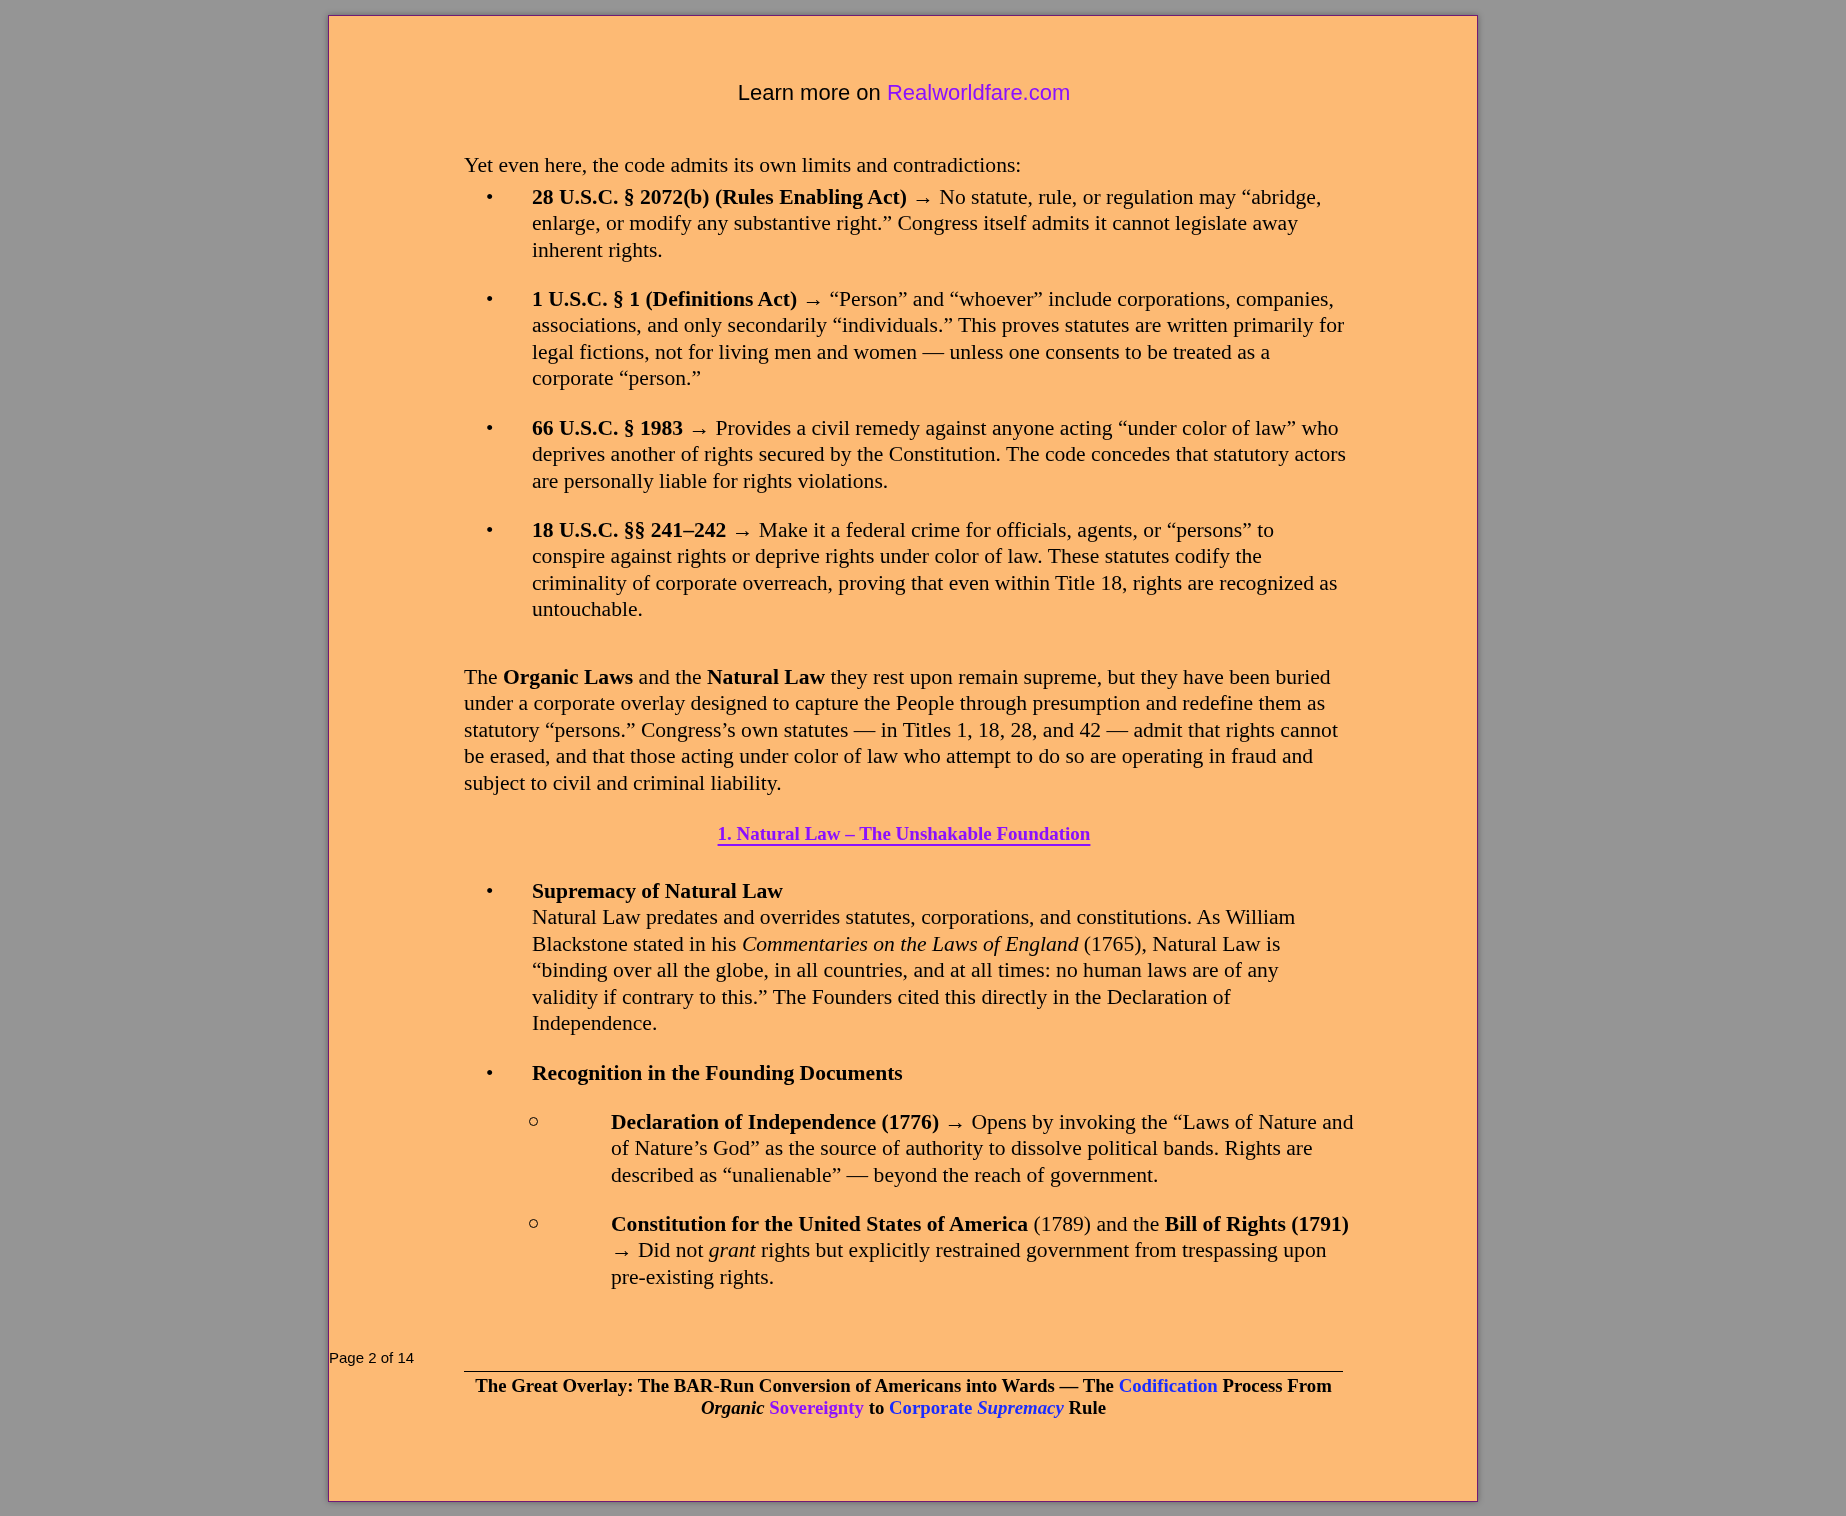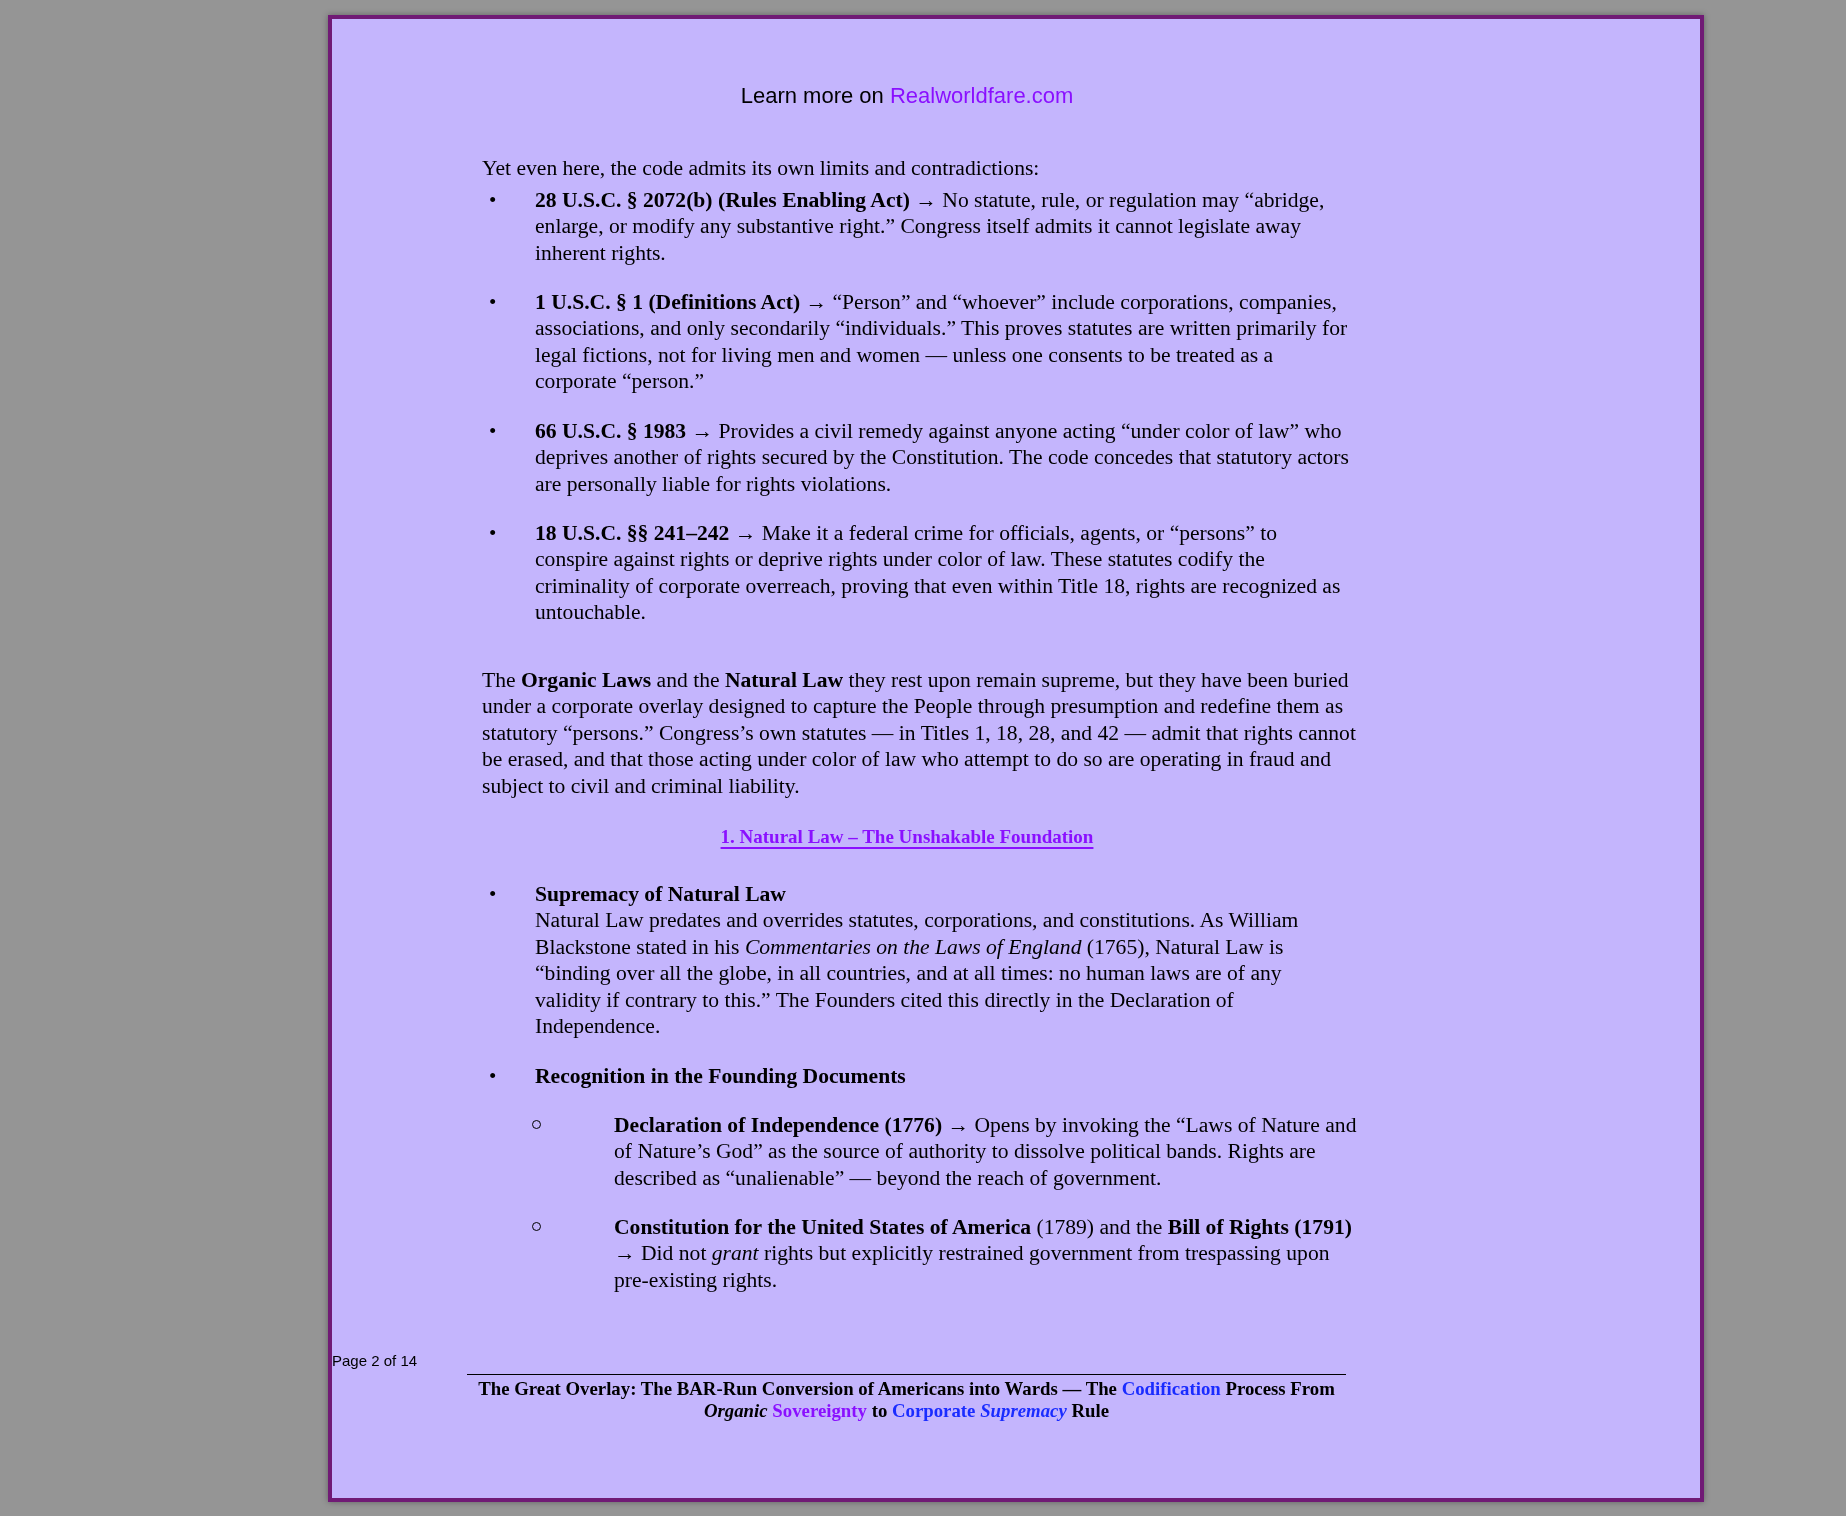--- a/index.html
+++ b/index.html
@@ -1,32 +1,32 @@
 <!DOCTYPE html>
 <html><head>
 <meta charset="utf-8">
 <style>
   html, body { margin:0; padding:0; }
   body {
     width:1846px; height:1516px; background:#959595; position:relative; overflow:hidden;
     font-family:"Liberation Serif", serif; color:#000;
   }
   .page {
-    position:absolute; left:328px; top:15px; width:1376px; height:1487px;
-    background:#c4b5fd; box-shadow:0 0 6px rgba(0,0,0,0.35); border:4px solid #701a75; box-sizing:border-box;
+    position:absolute; left:328px; top:15px; width:1150px; height:1487px;
+    background:#fdba74; box-shadow:0 0 6px rgba(0,0,0,0.35); border:1px solid #701a75; box-sizing:border-box;
   }
   .abs { position:absolute; }
   .header-line {
     left:0; width:1150px; top:64px; text-align:center;
     font-family:"Liberation Sans", sans-serif; font-size:22px; line-height:26px;
   }
   .purple { color:#8a10ff; }
   .blue { color:#1a2cff; }
   .body-text { font-size:21.6px; line-height:26.4px; }
-  .para { left:150px; width:885px; }
+  .para { left:135px; width:885px; }
   .bullet-row { left:135px; width:885px; }
   .bullet-dot { position:absolute; left:22px; top:0; font-size:21px; line-height:26.4px; }
   .bullet-text { position:absolute; left:68px; width:817px; }
   .sub-row { left:200px; width:820px; }
   .sub-dot {
     position:absolute; left:0; top:8px; width:7px; height:7px; border:1.6px solid #000; border-radius:50%;
   }
   .sub-text { position:absolute; left:62px; width:752px;margin-left:20px; }
   .heading {
     left:0; width:1150px; text-align:center; font-weight:bold; font-size:19px; line-height:28px;

